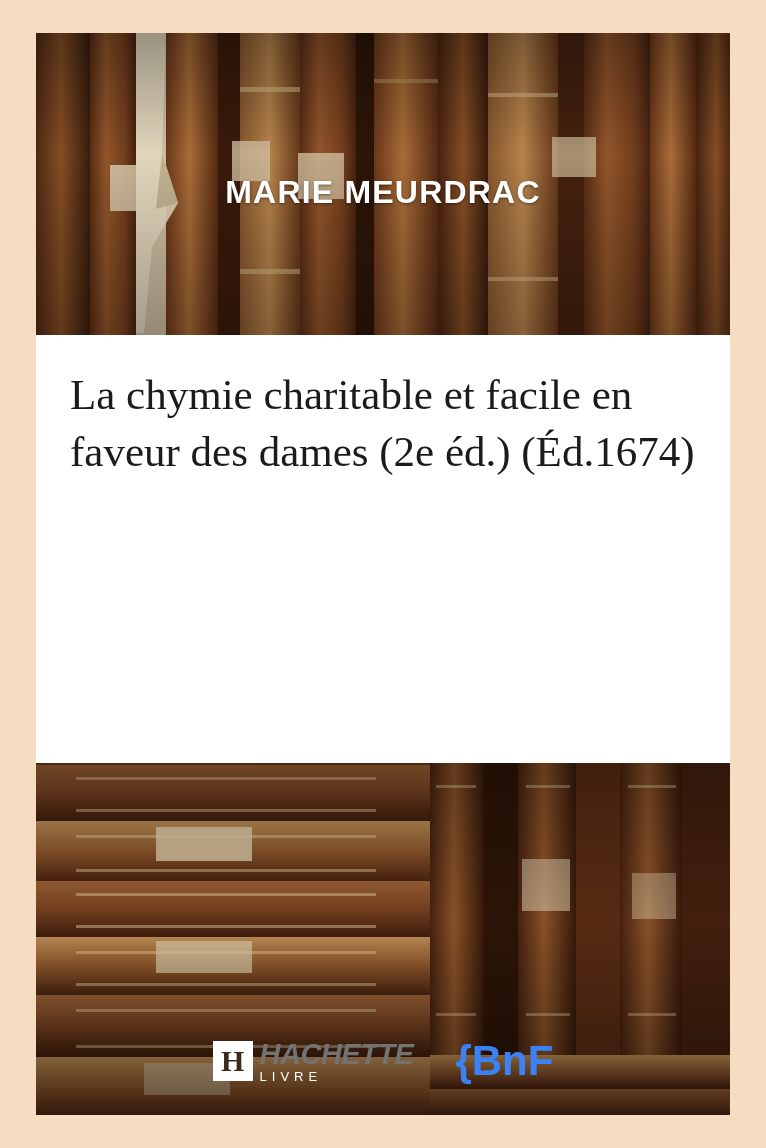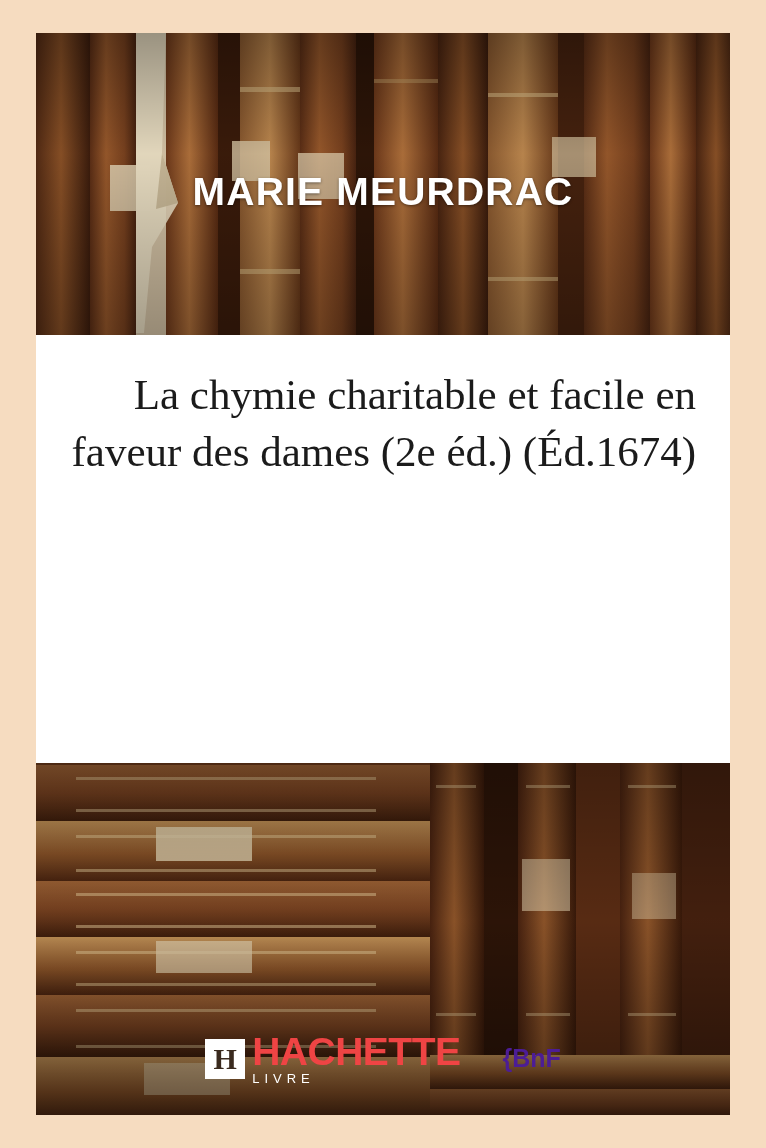--- a/index.html
+++ b/index.html
@@ -63,21 +63,21 @@
     width: 694px;
     height: 302px;
     display: flex;
     align-items: center;
     justify-content: center;
     pointer-events: none;
   }
   .author-text {
     font-family: "Liberation Sans", sans-serif;
     font-weight: bold;
-    font-size: 39px;
+    font-size: 32px;
     letter-spacing: 1.2px;
     color: #ffffff;
     text-shadow: 0 1px 3px rgba(0,0,0,.45);
     margin-top: 16px;
   }
 
   
   .title-area {
     position: absolute;
     left: 0;
@@ -86,21 +86,21 @@
     height: 428px;
     background: #ffffff;
     padding: 32px 34px 0 34px;
     box-sizing: border-box;
   }
   .title-text {
     font-family: "Liberation Serif", serif;
     font-size: 43px;
     line-height: 1.32;
     color: #1b1b1b;
-    text-align: right;
+    text-align: left;
     font-weight: normal;
     margin: 0;
   }
 
   
   .logos {
     position: absolute;
     left: 0;
     bottom: 30px;
     width: 694px;
@@ -129,36 +129,37 @@
     line-height: 1;
   }
   .hachette-words {
     display: flex;
     flex-direction: column;
     line-height: 1;
   }
   .hachette-main {
     font-family: "Liberation Sans", sans-serif;
     font-weight: bold;
-    font-size: 39px;
+    font-size: 29px;
     letter-spacing: -0.5px;
-    color: #ef4444;
+    color: #737373;
+    font-style: italic;
   }
   .hachette-sub {
     font-family: "Liberation Sans", sans-serif;
     font-size: 13px;
     letter-spacing: 5px;
     color: #ffffff;
     margin-top: 1px;
   }
   .bnf {
     font-family: "Liberation Sans", sans-serif;
     font-weight: bold;
-    font-size: 25px;
-    color: #4c1d95;
+    font-size: 42px;
+    color: #3b82f6;
     letter-spacing: 0px;
   }
 </style>
 </head>
 <body>
 
 <div class="cover">
   <div class="inner">
 
     <div class="band-top">

